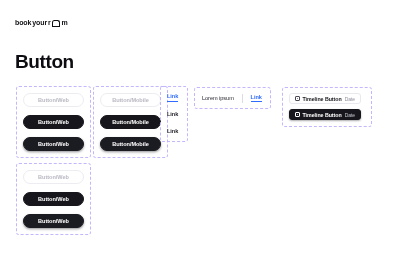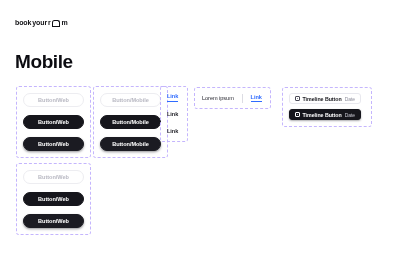--- a/index.html
+++ b/index.html
@@ -218,21 +218,21 @@
 <body>
 
 <div class="brand">
   <span>book</span>
   <span>your</span>
   <span class="b-roo">r</span>
   <span class="b-mark"></span>
   <span>m</span>
 </div>
 
-<div class="page-title">Mobile</div>
+<div class="page-title">Button</div>
 
 <div class="canvas">
 
   <div class="frame" style="left:16px; top:86px; width:75px; height:72px;">
     <div class="btn btn-ghost btn-web" style="position:absolute; left:6px; top:6px;">Button/Web</div>
     <div class="btn btn-dark btn-web" style="position:absolute; left:6px; top:28px;">Button/Web</div>
     <div class="btn btn-dark-shadow btn-web" style="position:absolute; left:6px; top:50px;">Button/Web</div>
   </div>
 
   <div class="frame" style="left:16px; top:163px; width:75px; height:72px;">

